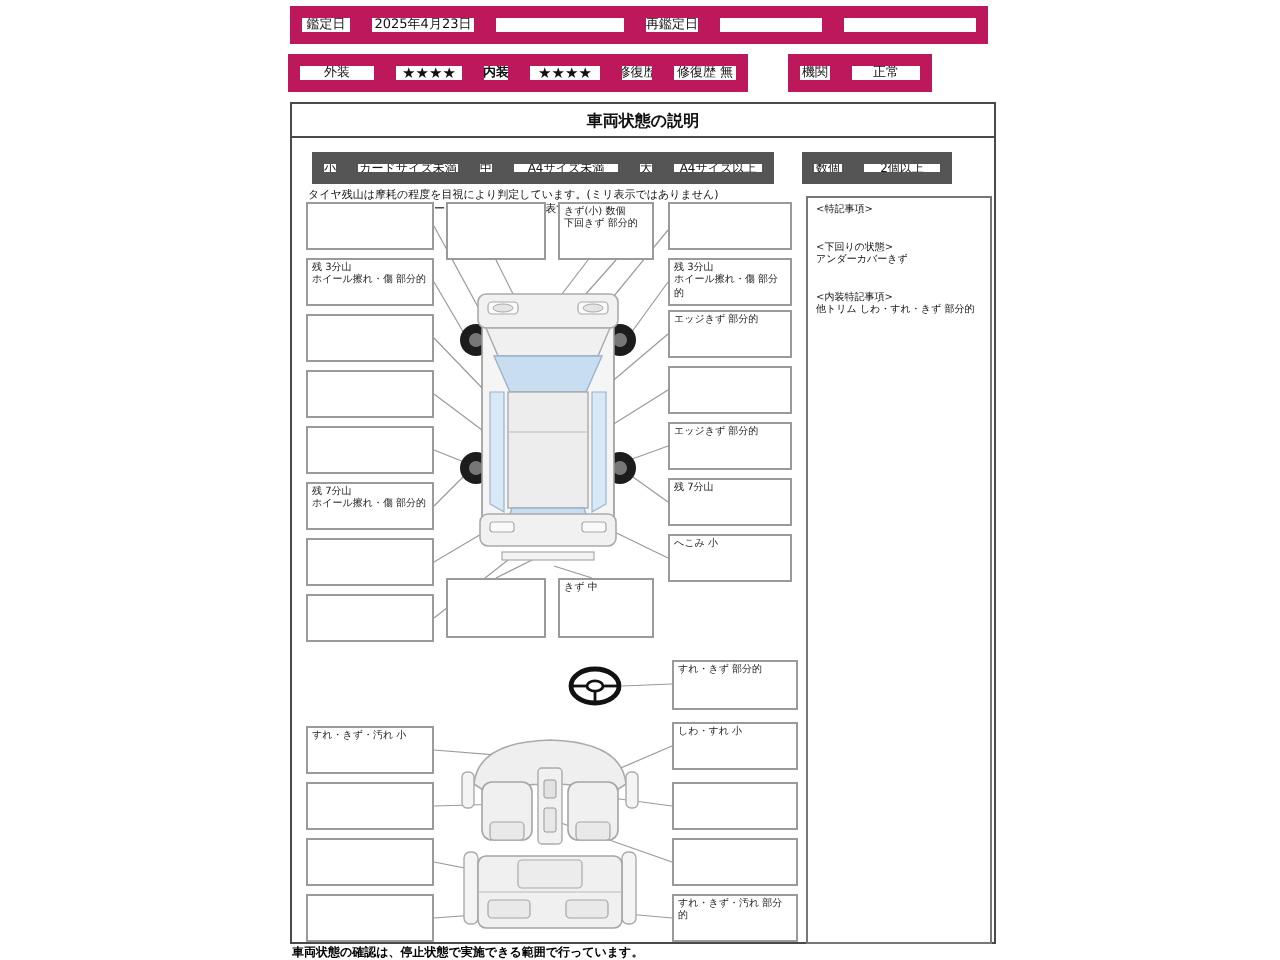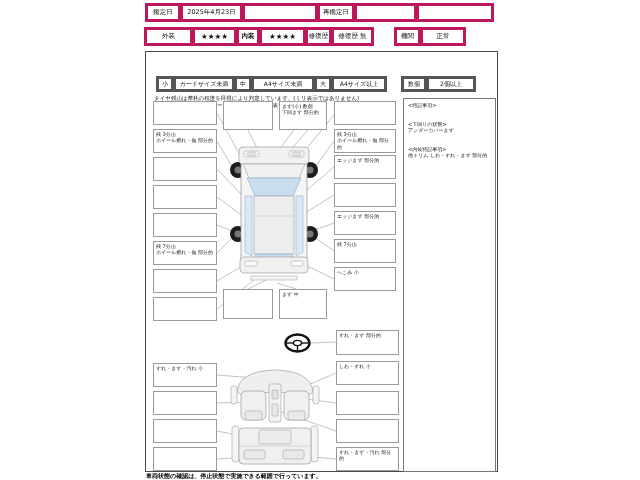--- a/index.html
+++ b/index.html
@@ -6,21 +6,21 @@
   body {
     width:640px; height:480px;
     background:#ffffff;
     font-family:"DejaVu Sans","Liberation Sans",sans-serif;
     position:relative;
     color:#111;
   }
   .abs { position:absolute; }
   .trow { position:absolute; display:flex; }
   .tcell {
-    border:3px solid #be185d; margin-left:-1px;
+    border:6px solid #be185d; margin-left:-1px;
     display:flex; align-items:center; justify-content:center;
     font-size:6.5px; height:100%; box-sizing:border-box; background:#fff;
     white-space:nowrap; overflow:hidden;
   }
   .tcell.first { margin-left:0; }
   .panel {
     position:absolute; left:145px; top:51px; width:353px; height:421px;
     border:1px solid #4a4a4a; box-sizing:border-box; background:#fff;
   }
   .panel-title {
@@ -67,20 +67,21 @@
   <div class="tcell" style="width:24px;font-weight:bold;">内装</div>
   <div class="tcell" style="width:47px; font-size:7.5px;">★★★★</div>
   <div class="tcell" style="width:27px;">修復歴</div>
   <div class="tcell" style="width:43px;">修復歴 無</div>
   <div class="tcell" style="width:27px;margin-left:20px;">機関</div>
   <div class="tcell" style="width:46px;">正常</div>
 </div>
 
 <div class="panel">
 
+  <div class="panel-title">車両状態の説明</div>
 
   <div class="trow legend" style="left:10px; top:24px; width:236px; height:16px;">
     <div class="tcell first" style="width:18px;">小</div>
     <div class="tcell" style="width:62px;">カードサイズ未満</div>
     <div class="tcell" style="width:18px;">中</div>
     <div class="tcell" style="width:64px;">A4サイズ未満</div>
     <div class="tcell" style="width:18px;">大</div>
     <div class="tcell" style="width:56px;">A4サイズ以上</div>
   </div>
 

